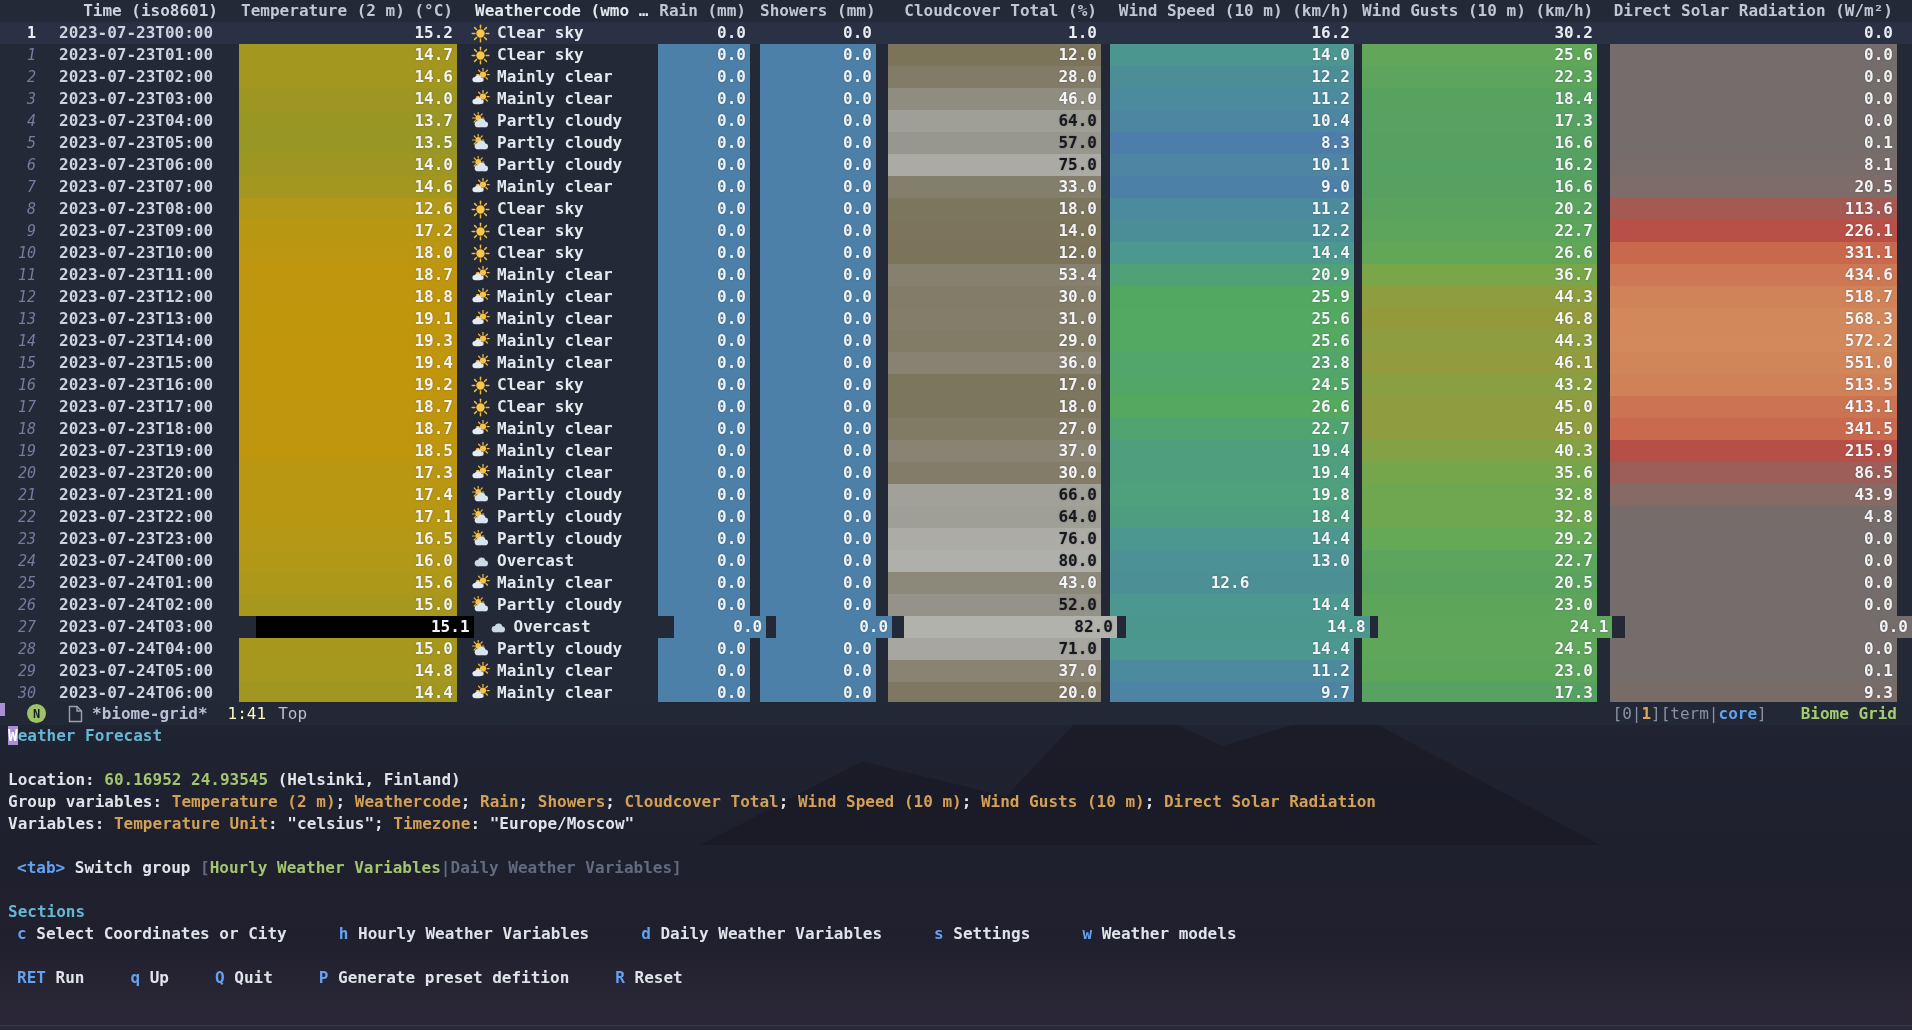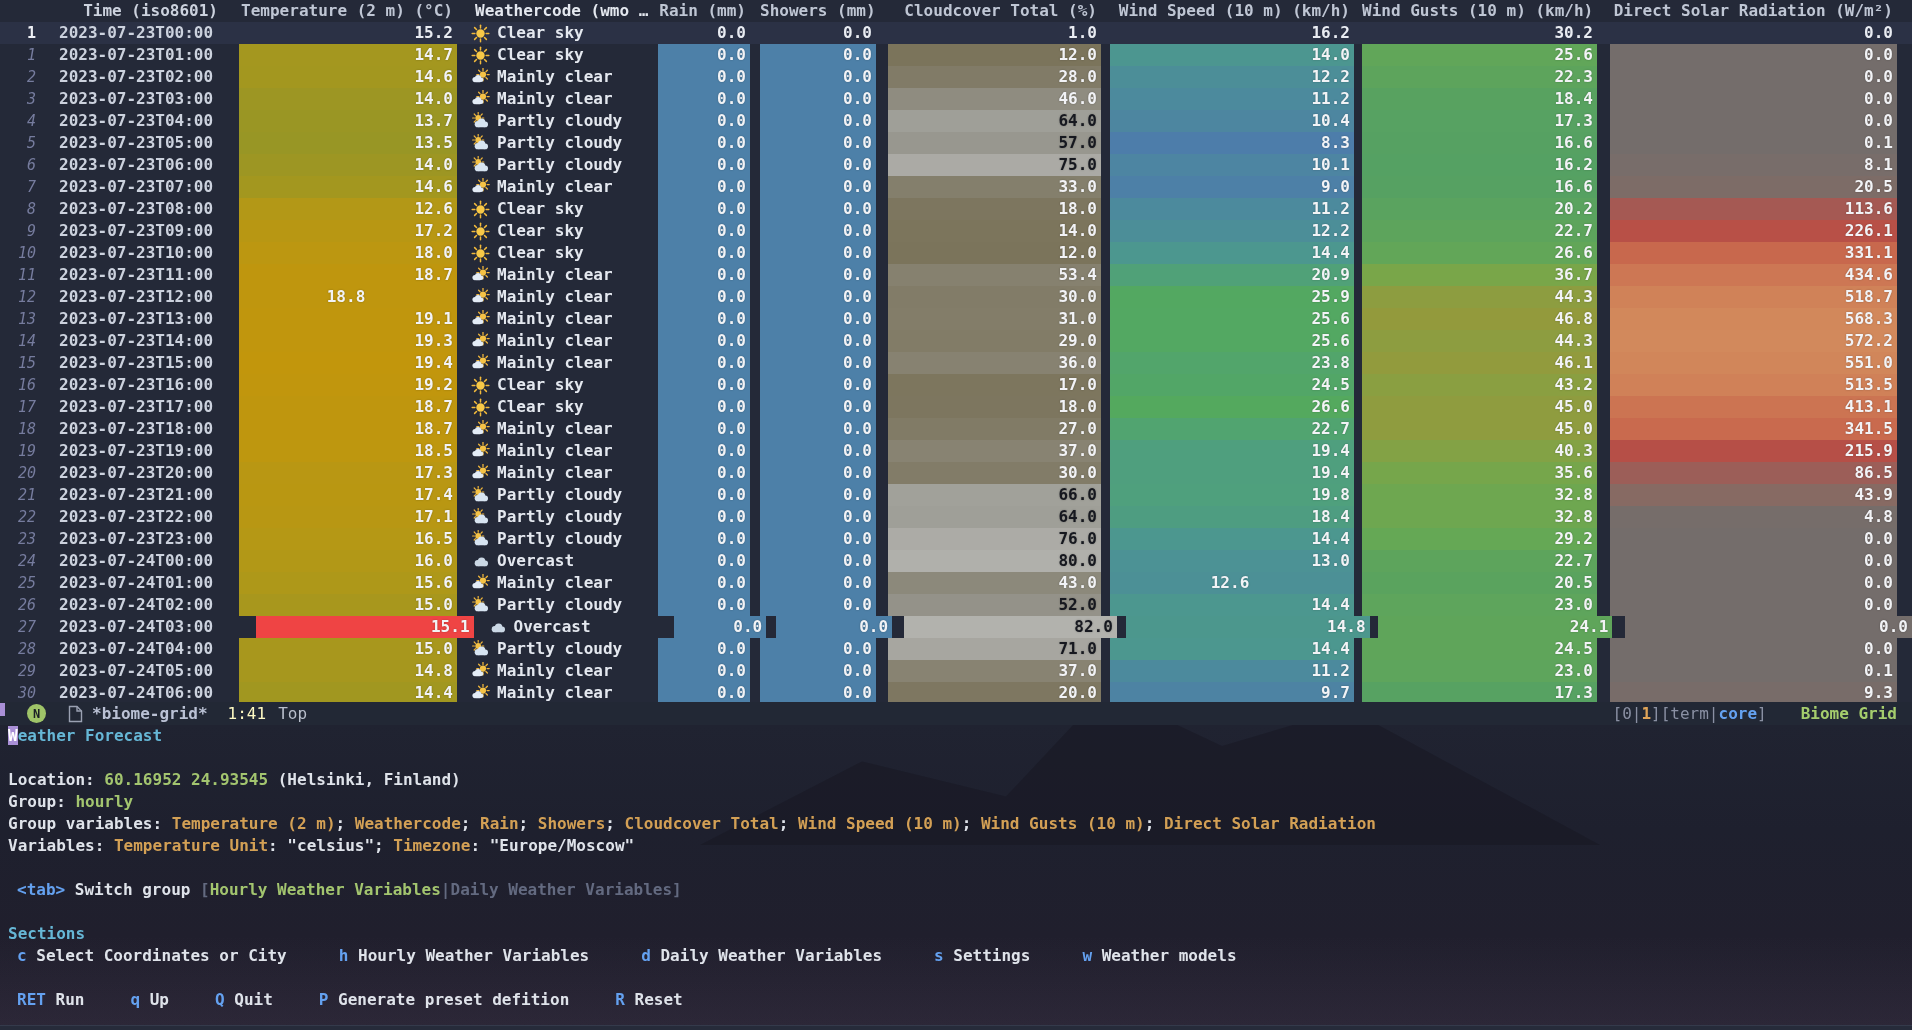--- a/index.html
+++ b/index.html
@@ -485,21 +485,21 @@
           <div class="c rain heat" style="background: rgb(77, 128, 168); color: rgb(242, 243, 246);">0.0</div>
           <div class="c showers heat" style="background: rgb(77, 128, 168); color: rgb(242, 243, 246);">0.0</div>
           <div class="c cloud heat" style="background: rgb(134, 129, 111); color: rgb(242, 243, 246);">53.4</div>
           <div class="c wind heat" style="background: rgb(80, 161, 120); color: rgb(242, 243, 246);">20.9</div>
           <div class="c gusts heat" style="background: rgb(121, 166, 73); color: rgb(242, 243, 246);">36.7</div>
           <div class="c solar heat" style="background: rgb(205, 119, 84); color: rgb(242, 243, 246);">434.6</div>
         </div>
         <div class="trow">
           <div class="c num">12</div>
           <div class="c time">2023-07-23T12:00</div>
-          <div class="c temp heat" style="background: rgb(191, 150, 14); color: rgb(242, 243, 246); text-align: center;">18.8</div>
+          <div class="c temp heat" style="background: rgb(191, 150, 14); color: rgb(242, 243, 246);">18.8</div>
           <div class="c weather">
             <span style="display: inline-flex;">
               <svg width="19" height="19" viewBox="0 0 19 19">
                 <g stroke="#f0b53a" stroke-width="1.3" stroke-linecap="round">
                   <line x1="16.1" y1="6.6" x2="18.2" y2="6.6"></line>
                   <line x1="14.9" y1="9.5" x2="16.4" y2="11.0"></line>
                   <line x1="12.0" y1="10.7" x2="12.0" y2="12.8"></line>
                   <line x1="9.1" y1="9.5" x2="7.6" y2="11.0"></line>
                   <line x1="7.9" y1="6.6" x2="5.8" y2="6.6"></line>
                   <line x1="9.1" y1="3.7" x2="7.6" y2="2.2"></line>
@@ -1005,21 +1005,21 @@
           <div class="c rain heat" style="background: rgb(77, 128, 168); color: rgb(242, 243, 246);">0.0</div>
           <div class="c showers heat" style="background: rgb(77, 128, 168); color: rgb(242, 243, 246);">0.0</div>
           <div class="c cloud heat" style="background: rgb(148, 146, 137); color: rgb(22, 24, 31);">52.0</div>
           <div class="c wind heat" style="background: rgb(76, 151, 143); color: rgb(242, 243, 246);">14.4</div>
           <div class="c gusts heat" style="background: rgb(94, 165, 92); color: rgb(242, 243, 246);">23.0</div>
           <div class="c solar heat" style="background: rgb(116, 109, 107); color: rgb(242, 243, 246);">0.0</div>
         </div>
         <div class="trow">
           <div class="c num">27</div>
           <div class="c time">2023-07-24T03:00</div>
-          <div class="c temp heat" style="background: #ef4444; color: rgb(242, 243, 246); margin-left: 36px;">15.1</div>
+          <div class="c temp heat" style="background: #000000; color: rgb(242, 243, 246); margin-left: 36px;">15.1</div>
           <div class="c weather">
             <span style="display: inline-flex;">
               <svg width="19" height="19" viewBox="0 0 19 19">
                 <g transform="translate(0,-1)">
                   <g fill="#cbd8e5" opacity="1">
                     <circle cx="6.8" cy="12.2" r="3.1"></circle>
                     <circle cx="10.6" cy="10.4" r="3.8"></circle>
                     <circle cx="14.2" cy="12.4" r="2.8"></circle>
                     <rect x="6.2" y="11.4" width="8.6" height="3.9" rx="1.9"></rect>
                   </g>
@@ -1168,23 +1168,20 @@
   <div class="lower-window">
     <div class="mountain"></div>
     <div class="glow"></div>
 
     <div class="line">
       <span class="cursor-block">W</span><span class="t-title">eather Forecast</span>
     </div>
     <div class="line blank"></div>
     <div class="line">
       <span class="t-fg">Location: </span><span class="t-green">60.16952 24.93545</span><span class="t-fg"> (Helsinki, Finland)</span>
-    </div>
-    <div class="line">
-      <span class="t-fg">Group: </span><span class="t-green">hourly</span>
     </div>
     <div class="line">
       <span class="t-fg">Group variables: </span><span id="group-vars"><span class="t-orange">Temperature (2 m)</span><span class="t-fg">; </span><span class="t-orange">Weathercode</span><span class="t-fg">; </span><span class="t-orange">Rain</span><span class="t-fg">; </span><span class="t-orange">Showers</span><span class="t-fg">; </span><span class="t-orange">Cloudcover Total</span><span class="t-fg">; </span><span class="t-orange">Wind Speed (10 m)</span><span class="t-fg">; </span><span class="t-orange">Wind Gusts (10 m)</span><span class="t-fg">; </span><span class="t-orange">Direct Solar Radiation</span></span>
     </div>
     <div class="line">
       <span class="t-fg">Variables: </span><span id="variables"><span class="t-orange">Temperature Unit</span><span class="t-fg">: </span><span class="t-fg">"celsius"</span><span class="t-fg">; </span><span class="t-orange">Timezone</span><span class="t-fg">: </span><span class="t-fg">"Europe/Moscow"</span></span>
     </div>
     <div class="line blank"></div>
     <div class="line" style="padding-left:17px;">
       <span class="t-blue">&lt;tab&gt;</span><span class="t-fg"> Switch group </span><span id="tab-options"><span class="t-dim">[</span><span class="t-green">Hourly Weather Variables</span><span class="t-dim">|</span><span class="t-dim">Daily Weather Variables</span><span class="t-dim">]</span></span>

